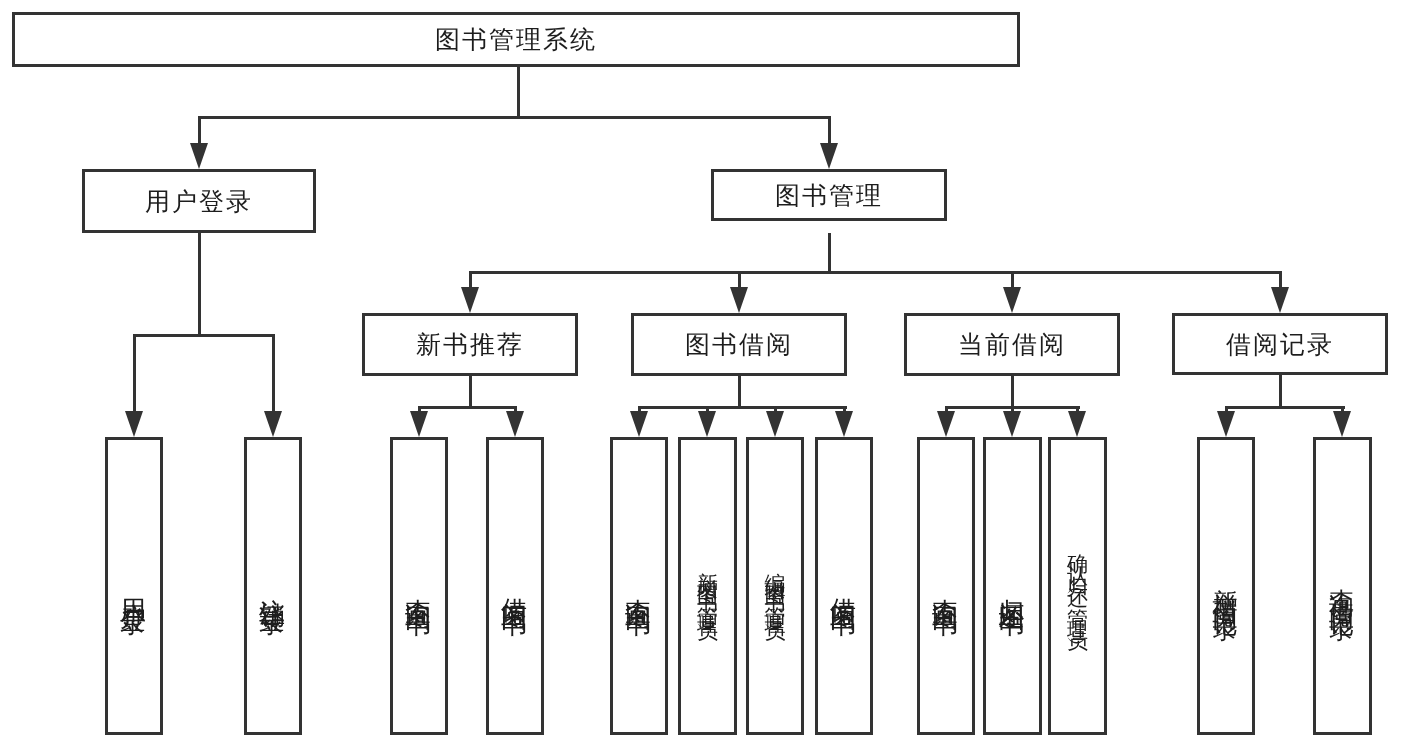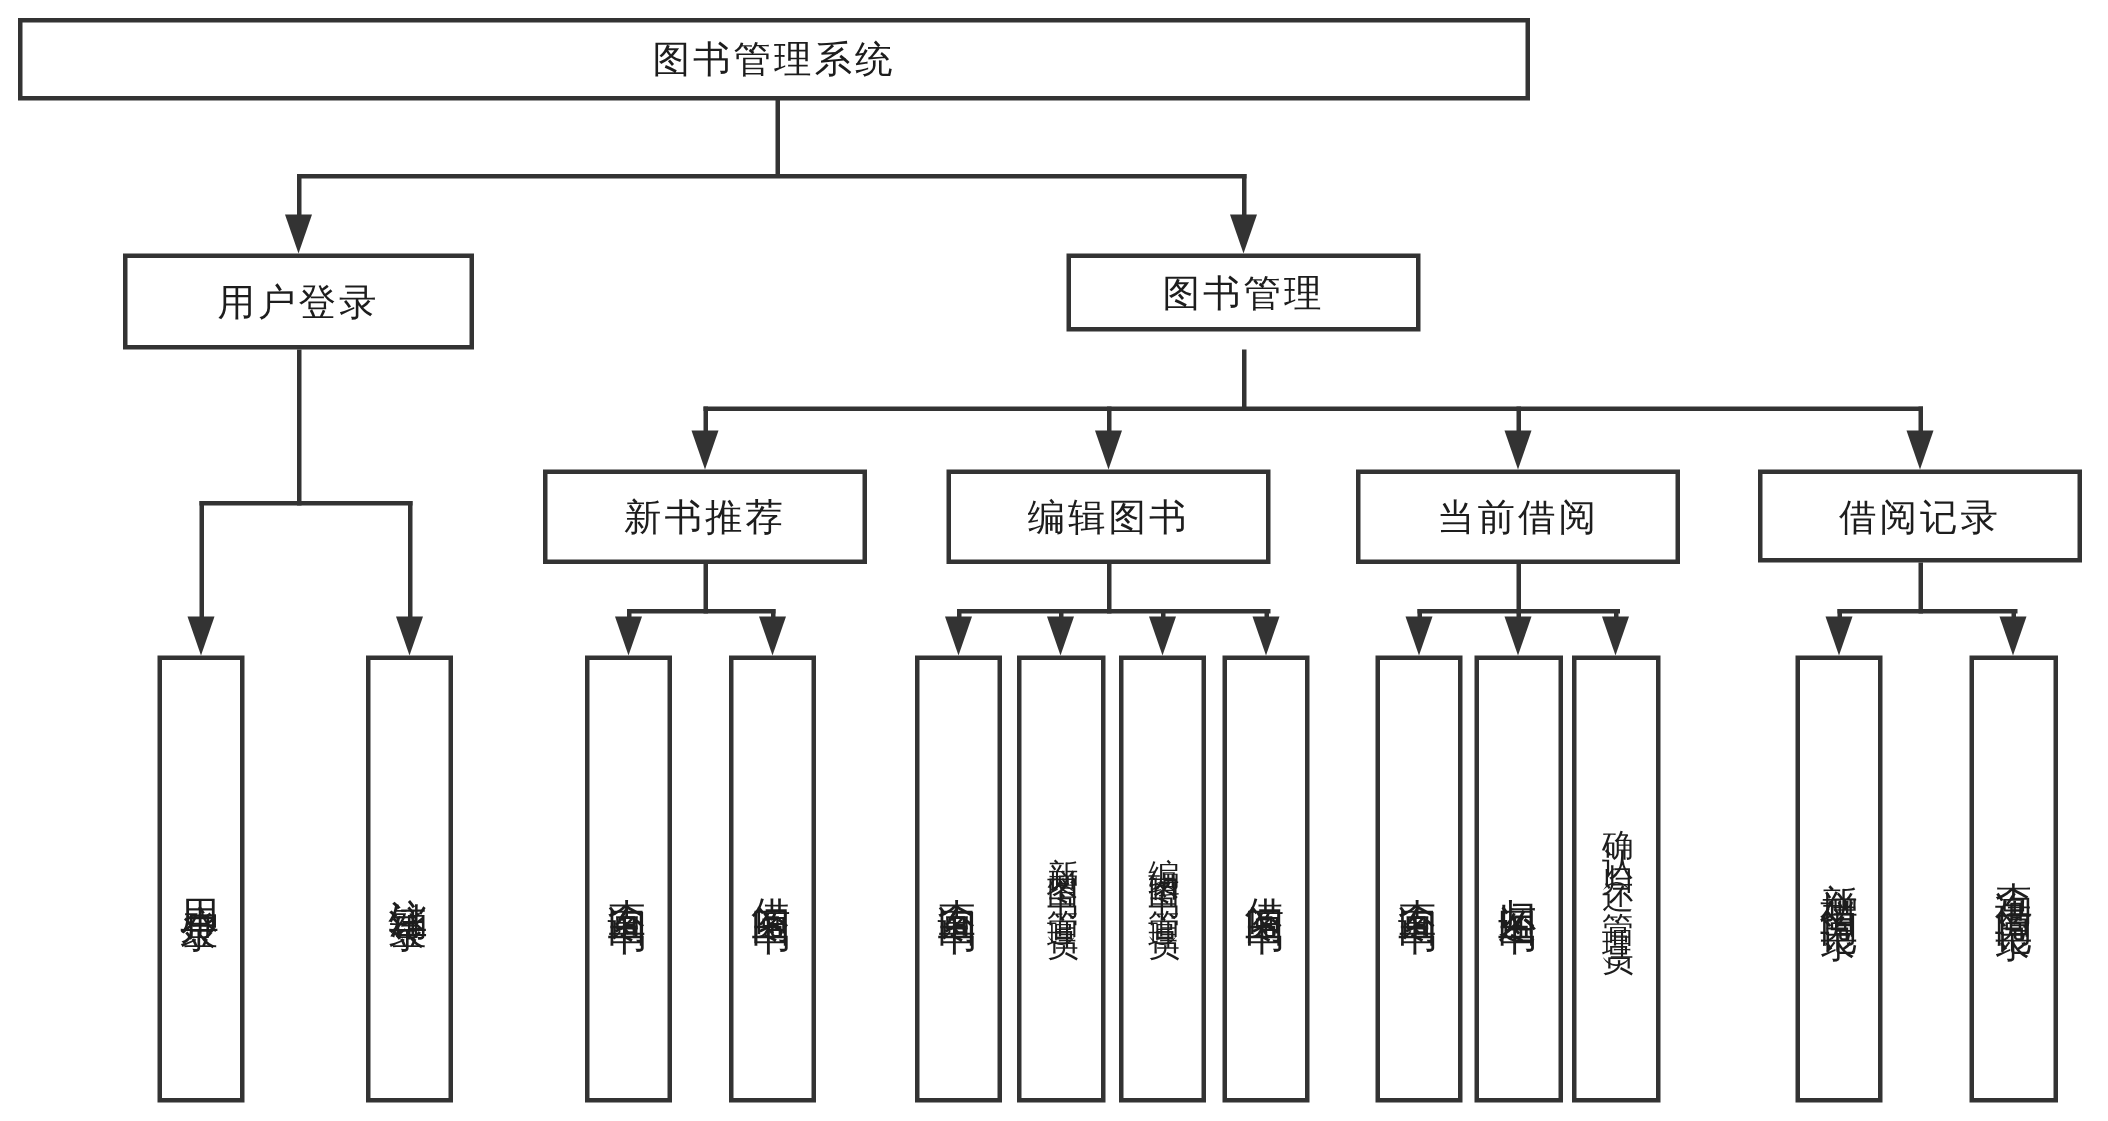--- a/index.html
+++ b/index.html
@@ -34,21 +34,21 @@
 
   <div class="box hbox" style="left:711px;top:169px;width:236px;height:52px;">
     <span>图书管理</span>
   </div>
 
   <div class="box hbox" style="left:362px;top:313px;width:216px;height:63px;align-items:center;">
     <span>新书推荐</span>
   </div>
 
   <div class="box hbox" style="left:631px;top:313px;width:216px;height:63px;">
-    <span>编辑图书</span>
+    <span>图书借阅</span>
   </div>
 
   <div class="box hbox" style="left:904px;top:313px;width:216px;height:63px;">
     <span>当前借阅</span>
   </div>
 
   <div class="box hbox" style="left:1172px;top:313px;width:216px;height:62px;">
     <span>借阅记录</span>
   </div>
 

